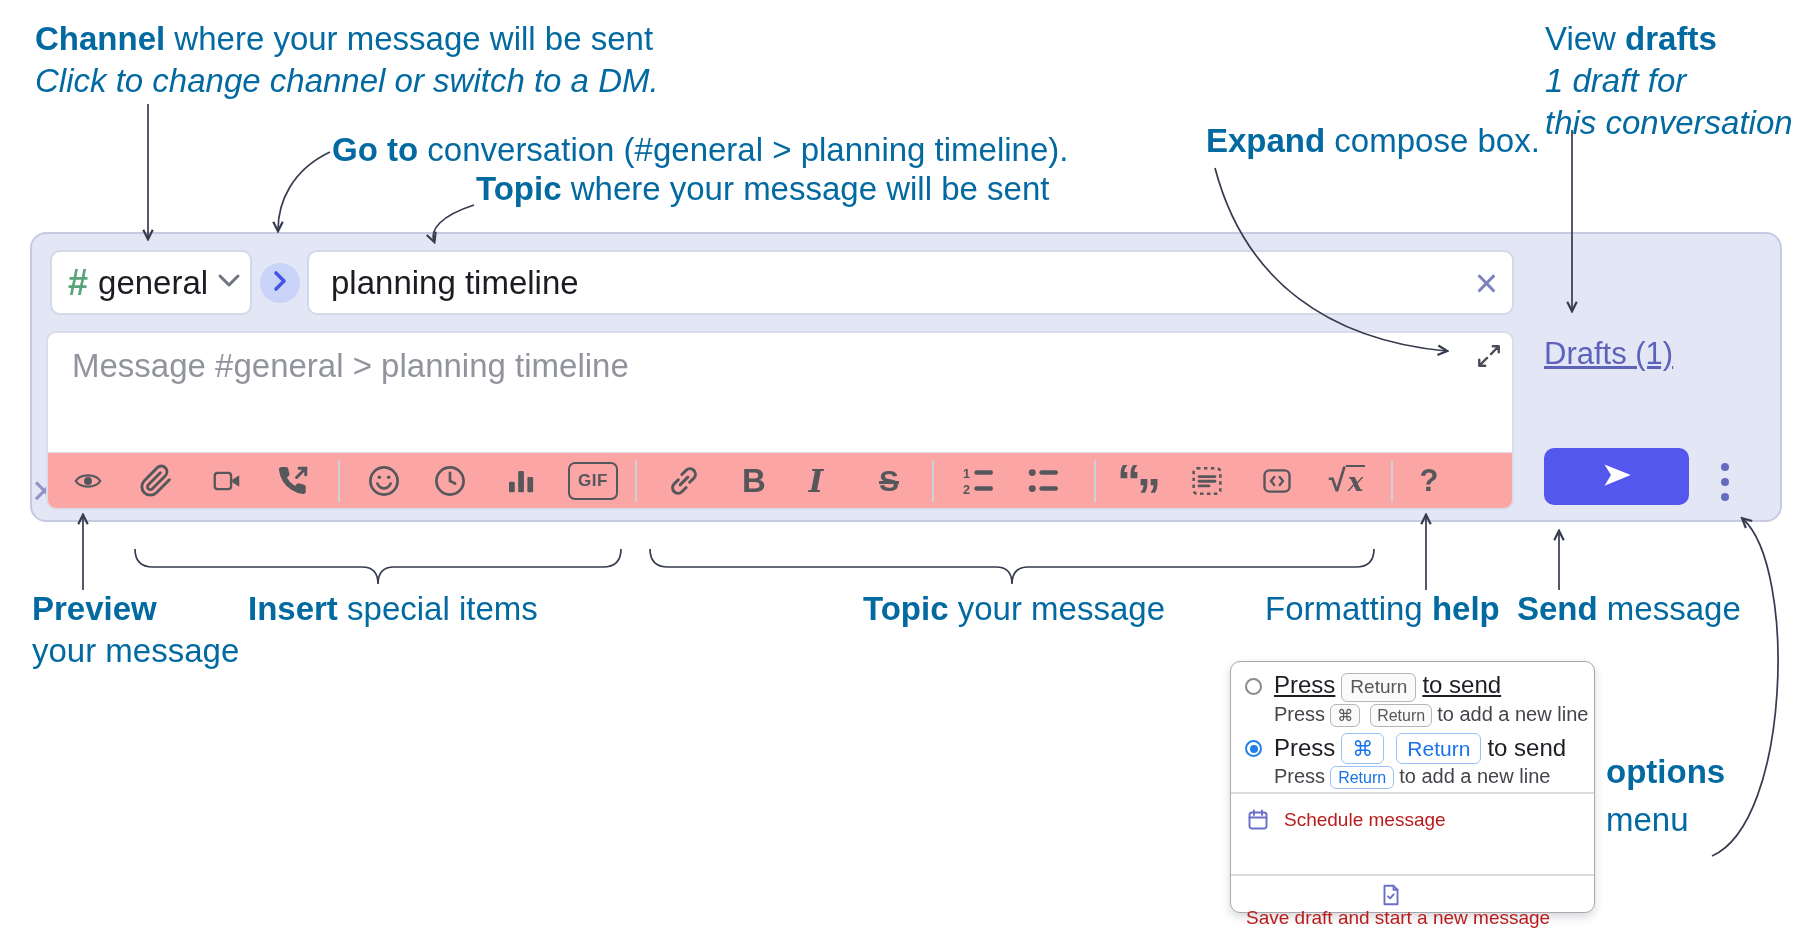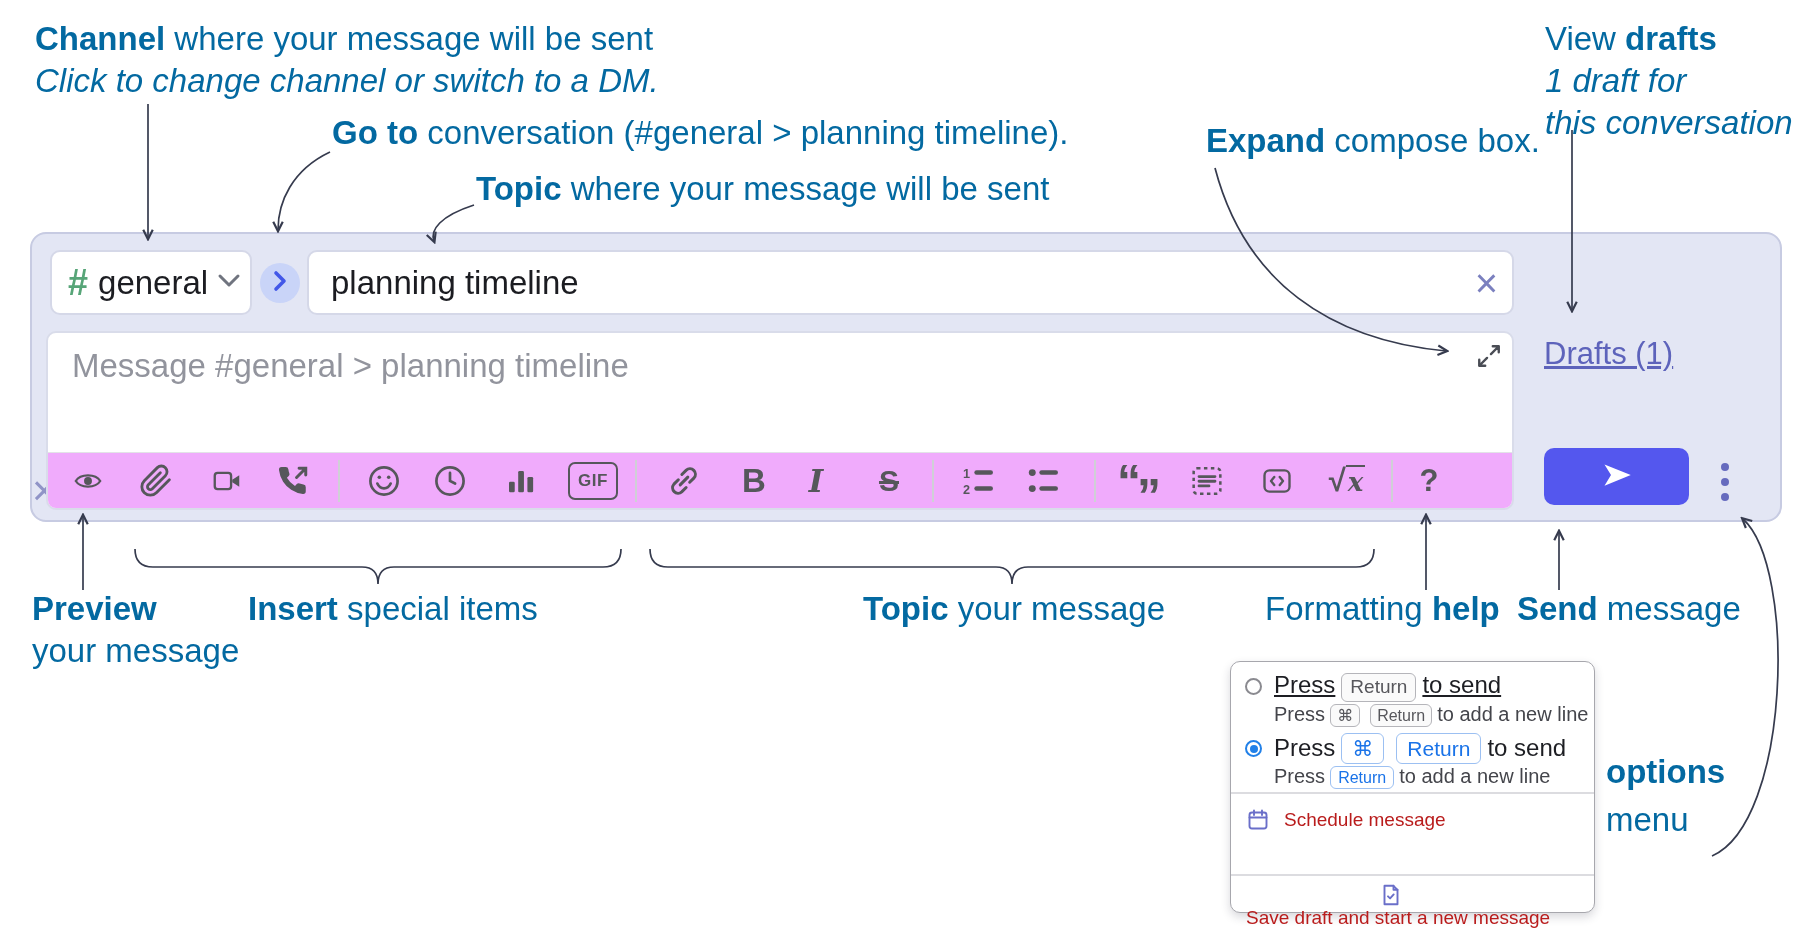--- a/index.html
+++ b/index.html
@@ -22,21 +22,21 @@
              background:#c9d4f8;display:flex;align-items:center;justify-content:center;cursor:pointer;}
   .topic-input{position:absolute;left:305px;top:248px;width:1207px;height:65px;background:#ffffff;
                border:2px solid #d5d8e8;border-radius:10px;box-sizing:border-box;
                display:flex;align-items:center;padding:0 60px 0 22px;font-size:33px;color:#1b1c21;}
   .clear-x{position:absolute;right:14px;top:50%;transform:translateY(-50%);font-size:40px;line-height:1;
            color:#7b80bf;cursor:pointer;font-weight:400;}
   .msg-box{position:absolute;left:44px;top:329px;width:1468px;height:179px;background:#ffffff;
            border:2px solid #d9dcea;border-radius:10px;box-sizing:border-box;}
   .placeholder{position:absolute;left:24px;top:14px;font-size:33px;color:#92949d;}
   .expand-ic{position:absolute;right:10px;top:10px;width:26px;height:26px;cursor:pointer;}
-  .toolbar{position:absolute;left:0;bottom:0;width:100%;height:56px;background:#f0abfc;
+  .toolbar{position:absolute;left:0;bottom:0;width:100%;height:56px;background:#fca5a5;
            border-top:1.5px solid #e3e3e8;border-radius:0 0 8px 8px;box-sizing:border-box;}
   .tool{position:absolute;top:0;width:46px;height:56px;display:flex;align-items:center;justify-content:center;cursor:pointer;}
   .tdiv{position:absolute;top:7px;width:2px;height:42px;background:#cfd0d6;}
   .tool svg{display:block;}
   .tool .tb{font-size:33px;font-weight:700;color:#56575b;}
   .tool .ti-i{font-family:"DejaVu Serif","Liberation Serif",serif;font-style:italic;font-weight:700;font-size:31px;color:#56575b;}
   .tool .ts{font-size:30px;font-weight:600;color:#56575b;text-decoration:line-through;}
   .gifbox{border:2.5px solid #56575b;border-radius:7px;width:46px;height:34px;display:flex;align-items:center;justify-content:center;
           font-size:17px;font-weight:700;color:#56575b;letter-spacing:.5px;}
   .quote-wrap{position:relative;width:44px;height:42px;color:#56575b;}
@@ -74,21 +74,21 @@
   #overlay{position:absolute;left:0;top:0;width:1814px;height:944px;pointer-events:none;}
 </style>
 </head>
 <body>
 
 <div id="canvas">
 
   <div class="ann" style="left:35px;top:18px;"><span class="b">Channel</span><span> where your message will be sent</span></div>
   <div class="ann it" style="left:35px;top:60px;">Click to change channel or switch to a DM.</div>
 
-  <div class="ann" style="left:332px;top:112px;"><span class="b">Go to</span><span> conversation (#general &gt; planning timeline).</span></div>
+  <div class="ann" style="left:332px;top:129px;"><span class="b">Go to</span><span> conversation (#general &gt; planning timeline).</span></div>
 
   <div class="ann" style="left:476px;top:168px;text-align:center;"><span class="b">Topic</span><span> where your message will be sent</span></div>
 
   <div class="ann" style="left:1206px;top:120px;"><span class="b">Expand</span><span> compose box.</span></div>
 
   <div class="ann" style="left:1545px;top:18px;"><span>View </span><span class="b">drafts</span></div>
   <div class="ann it" style="left:1545px;top:60px;">1 draft for</div>
   <div class="ann it" style="left:1545px;top:102px;">this conversation</div>
 
   <div class="compose-box">

